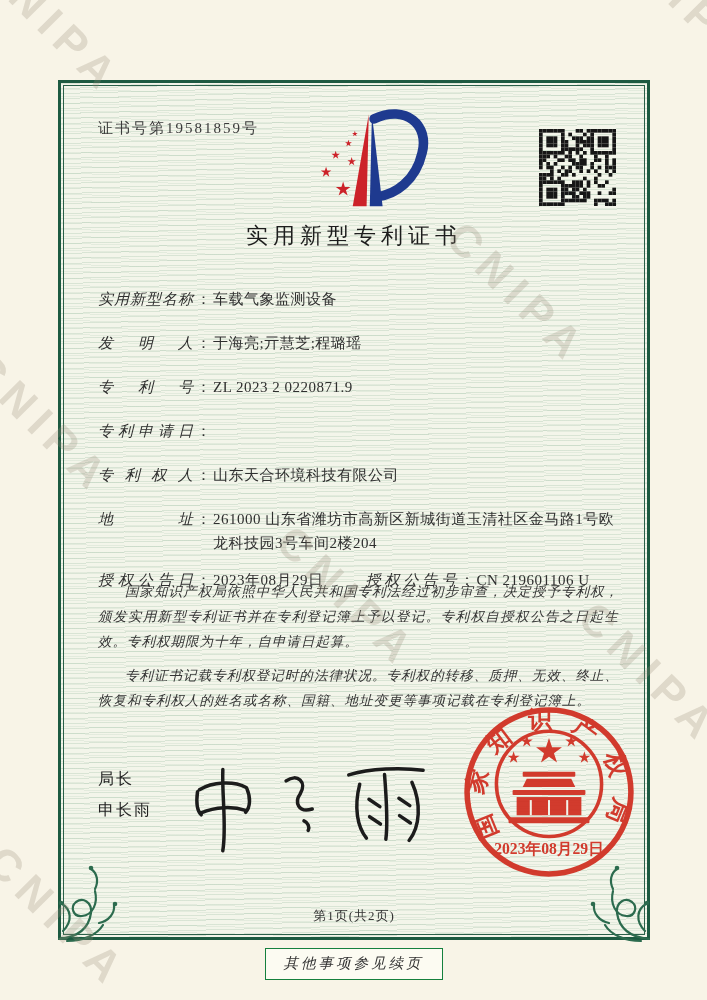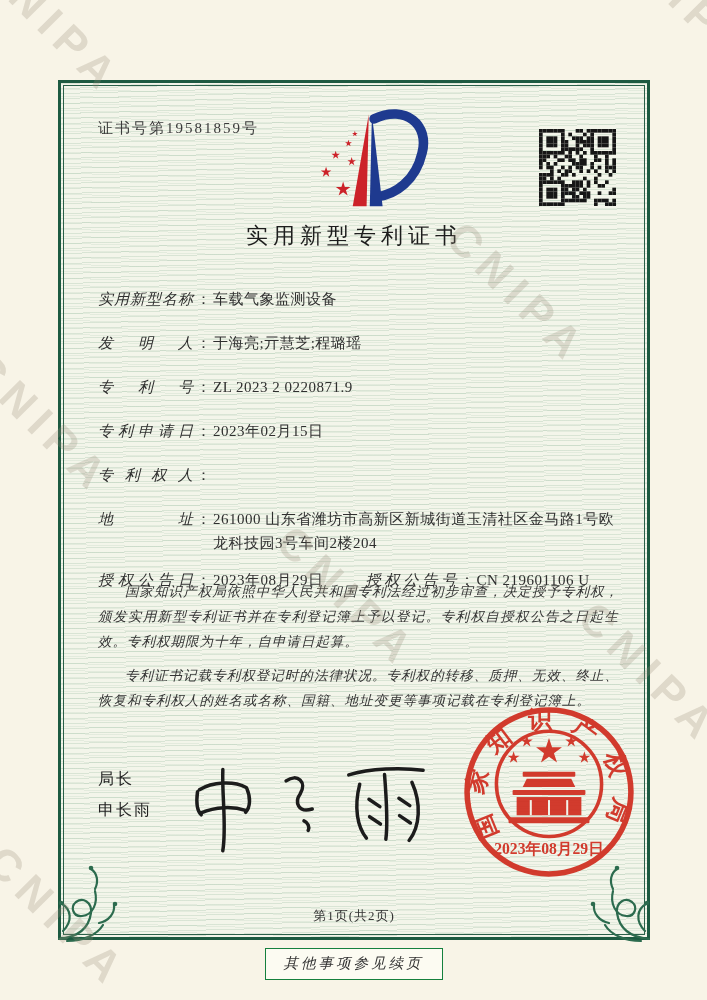--- a/index.html
+++ b/index.html
@@ -388,25 +388,25 @@
           <span class="fvalue">于海亮;亓慧芝;程璐瑶</span>
         </div>
         <div class="frow">
           <span class="flabel">专利号</span>
           <span class="fcolon">：</span>
           <span class="fvalue">ZL 2023 2 0220871.9</span>
         </div>
         <div class="frow">
           <span class="flabel">专利申请日</span>
           <span class="fcolon">：</span>
-          <span class="fvalue">2023年02月15日</span>
         </div>
         <div class="frow">
           <span class="flabel">专利权人</span>
           <span class="fcolon">：</span>
+          <span class="fvalue">山东天合环境科技有限公司</span>
         </div>
         <div class="frow addr">
           <span class="flabel">地址</span>
           <span class="fcolon">：</span>
           <span class="fvalue">261000 山东省潍坊市高新区新城街道玉清社区金马路1号欧龙科技园3号车间2楼204</span>
         </div>
         <div class="frow grant">
           <span class="flabel">授权公告日</span>
           <span class="fcolon">：</span>
           <span class="fvalue" style="flex:0 0 auto;">2023年08月29日</span>

